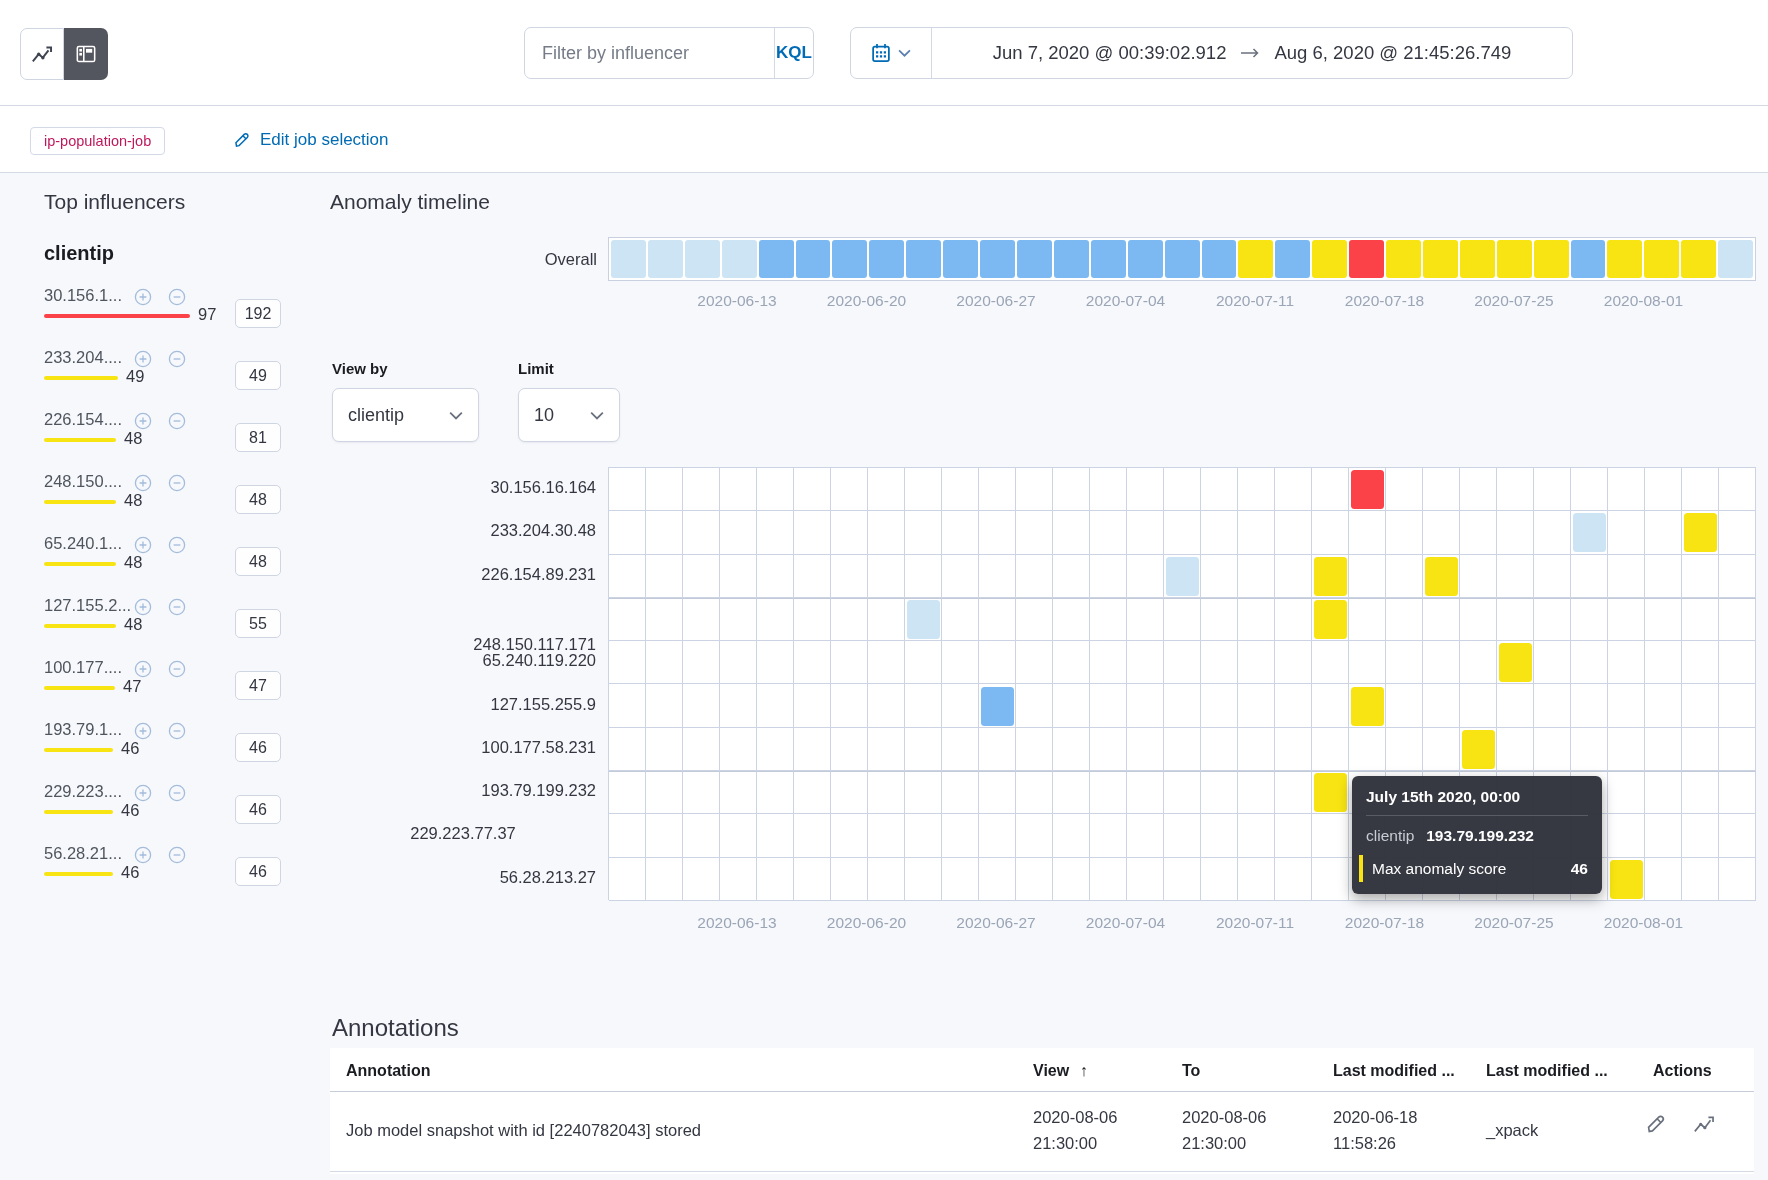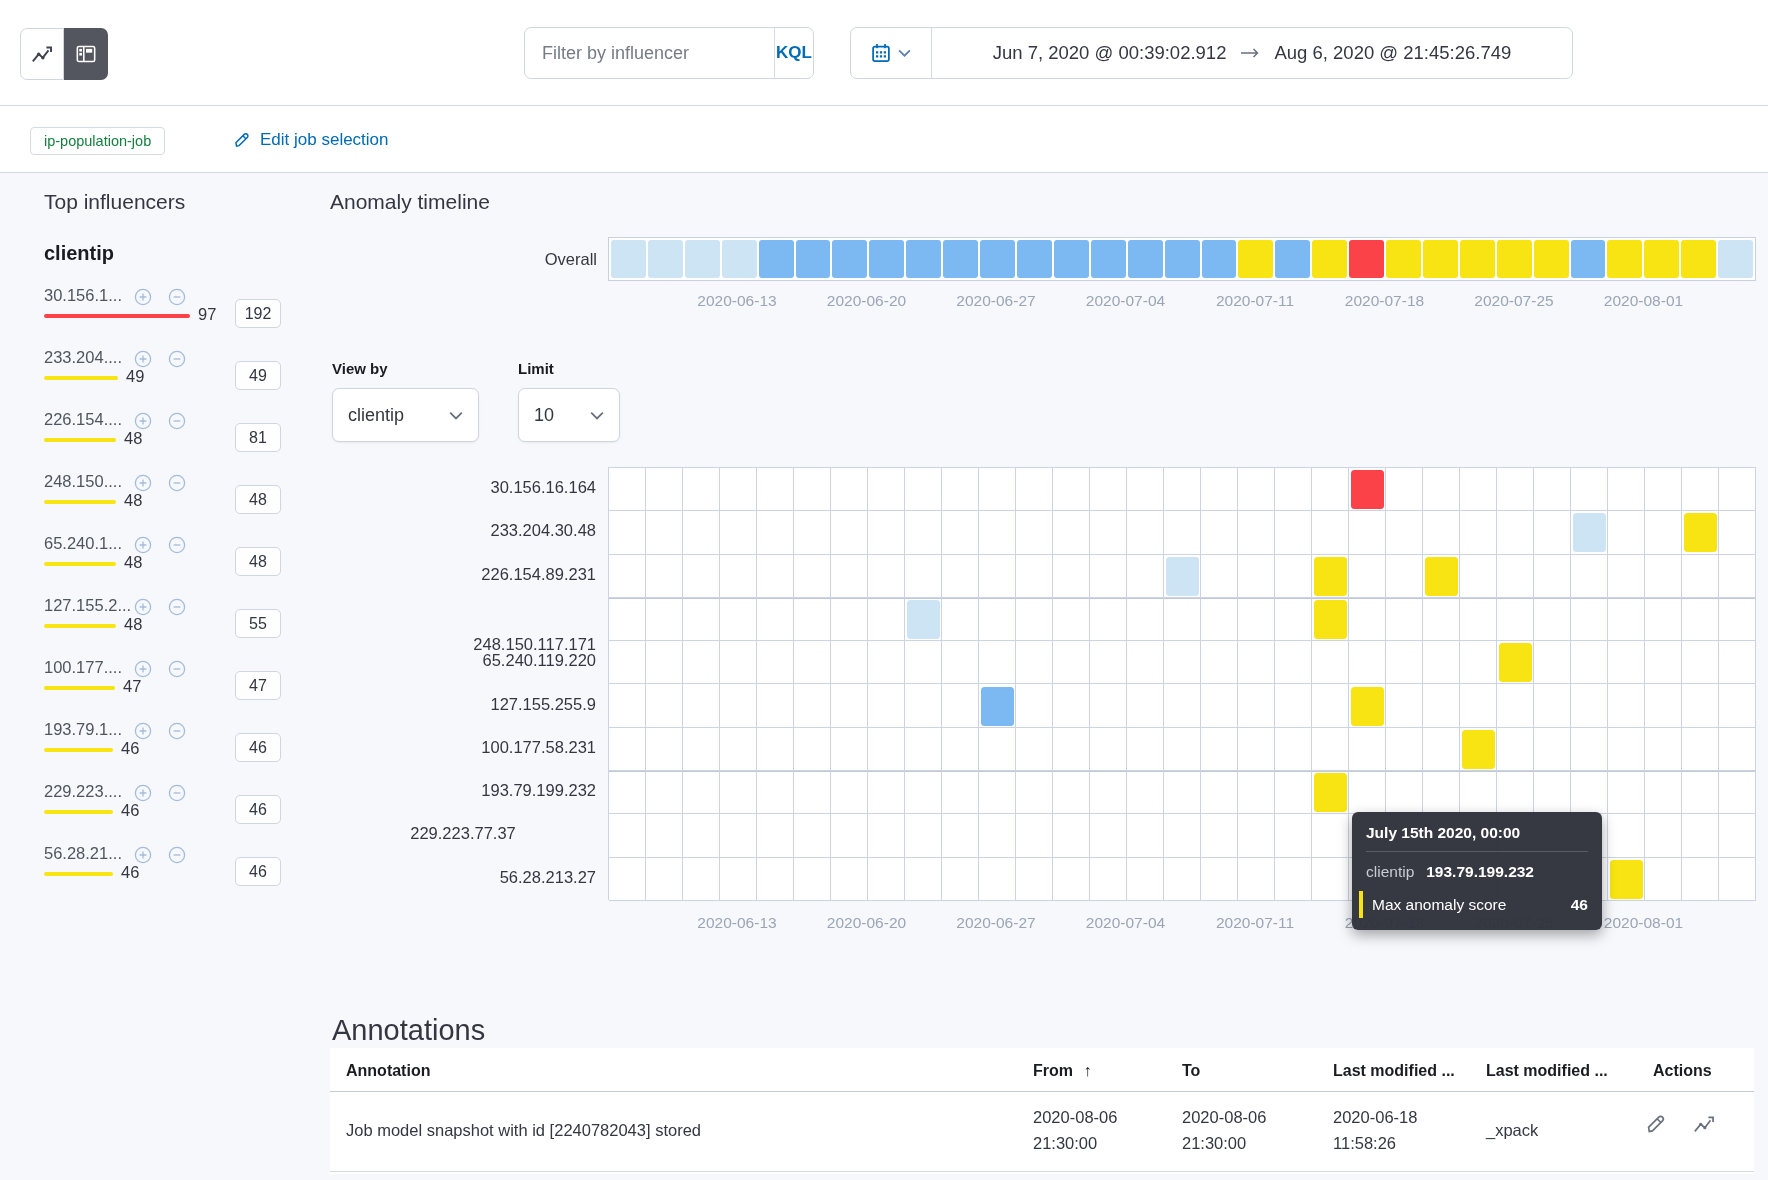--- a/index.html
+++ b/index.html
@@ -26,21 +26,21 @@
       border-radius:7px;display:flex;box-sizing:border-box;align-items:stretch;}
   .cal-seg{width:80px;border-right:1px solid #d3dae6;display:flex;align-items:center;justify-content:center;gap:7px;cursor:pointer;}
   .date-text{flex:1;display:flex;align-items:center;justify-content:center;gap:14px;font-size:18.5px;color:#343741;}
   .date-part{cursor:pointer;}
   .refresh-btn{position:absolute;left:1566px;top:27px;width:184px;height:52px;background:#0b64b1;border:none;
       border-radius:7px;color:#fff;font-size:19px;font-weight:600;display:flex;align-items:center;justify-content:center;
       gap:11px;cursor:pointer;font-family:"Liberation Sans",sans-serif;}
 
   
   .job-badge{position:absolute;left:30px;top:127px;height:28px;padding:0 13px;background:#fff;border:1px solid #d3dae6;
-      border-radius:4px;display:inline-flex;align-items:center;font-size:14.5px;color:#15803d;box-sizing:border-box;}
+      border-radius:4px;display:inline-flex;align-items:center;font-size:14.5px;color:#be185d;box-sizing:border-box;}
   .edit-link{position:absolute;left:233px;top:130px;display:flex;align-items:center;gap:9px;color:#006bb4;
       font-size:17px;cursor:pointer;}
 
   .sec-heading{position:absolute;font-size:21px;color:#343741;}
   #ti-heading{left:44px;top:190px;}
   #at-heading{left:330px;top:190px;}
   #field-heading{position:absolute;left:44px;top:242px;font-size:20px;font-weight:bold;color:#1a1c21;}
 
   
   .inf-list{position:absolute;left:30px;top:284px;width:282px;}
@@ -70,31 +70,31 @@
   .row-label{position:absolute;left:330px;width:266px;text-align:right;font-size:16.5px;color:#343741;}
   .grid{position:absolute;left:608px;top:467px;width:1148px;height:433px;box-sizing:border-box;background:#fff;
       border-top:1px solid #ccd4e3;border-left:1px solid #ccd4e3;display:grid;
       grid-template-columns:repeat(31,37px);grid-template-rows:repeat(10,43.3px);}
   .gcell{border-right:1px solid #ccd4e3;border-bottom:1px solid #ccd4e3;box-sizing:border-box;}
   .gcell.thick{border-top:1px solid #c2cad9;}
   .mark{position:absolute;width:33px;height:39px;border-radius:3.5px;cursor:pointer;}
 
   
   .tooltip{position:absolute;left:1352px;top:776px;width:250px;box-sizing:border-box;background:rgba(48,51,60,.97);
-      border-radius:6px;color:#fff;padding:12px 14px;box-shadow:0 5px 14px rgba(0,0,0,.35);z-index:5;margin-top:36px;}
+      border-radius:6px;color:#fff;padding:12px 14px;box-shadow:0 5px 14px rgba(0,0,0,.35);z-index:5;}
   .tt-title{font-size:15.5px;font-weight:bold;padding-bottom:9px;border-bottom:1px solid rgba(255,255,255,.18);}
   .tt-row1{margin-top:11px;display:flex;align-items:center;gap:12px;font-size:15.5px;}
   .tt-label{color:#c9ccd2;}
   .tt-val{font-weight:bold;}
   .tt-row2{margin-top:10px;display:flex;align-items:center;font-size:15.5px;}
   .tt-bar{width:4px;height:27px;margin:0 9px 0 -7px;}
   .tt-score{font-weight:bold;margin-left:auto;}
 
   
-  #annot-heading{left:332px;top:1014px;font-size:29px;}
+  #annot-heading{left:332px;top:1014px;font-size:24px;}
   .annot-bg{position:absolute;left:330px;top:1048px;width:1424px;height:126px;background:#fff;}
   .th{position:absolute;top:1062px;font-size:16px;font-weight:bold;color:#1a1c21;cursor:pointer;}
   .th-line{position:absolute;left:330px;top:1091px;width:1424px;height:1px;background:#c6cdd9;}
   .row-line{position:absolute;left:330px;top:1171px;width:1424px;height:1px;background:#d3dae6;}
   .td{position:absolute;font-size:16.5px;color:#343741;line-height:26px;}
   .action-ico{position:absolute;top:1113px;width:22px;height:22px;color:#69707d;cursor:pointer;}
   svg{display:block;}
 </style>
 </head>
 <body>
@@ -789,21 +789,21 @@
       <span class="tt-bar" id="tt-bar" style="background: rgb(247, 228, 18);"></span>
       <span class="tt-label" style="color:#fff;">Max anomaly score</span>
       <span class="tt-score">46</span>
     </div>
   </div>
 
   <div class="sec-heading" id="annot-heading">Annotations</div>
   <div class="annot-bg"></div>
   <div class="th" style="left:346px;">Annotation</div>
   <div class="th" style="left:1033px;">
-    <span>From</span>
+    <span>View</span>
     <span style="font-weight:400;margin-left:6px;">↑</span>
   </div>
   <div class="th" style="left:1182px;">To</div>
   <div class="th" style="left:1333px;">Last modified ...</div>
   <div class="th" style="left:1486px;">Last modified ...</div>
   <div class="th" style="left:1653px;">Actions</div>
   <div class="th-line"></div>
 
   <div class="td" style="left:346px;top:1117px;">Job model snapshot with id [2240782043] stored</div>
   <div class="td" style="left:1033px;top:1104px;" id="td-from">

